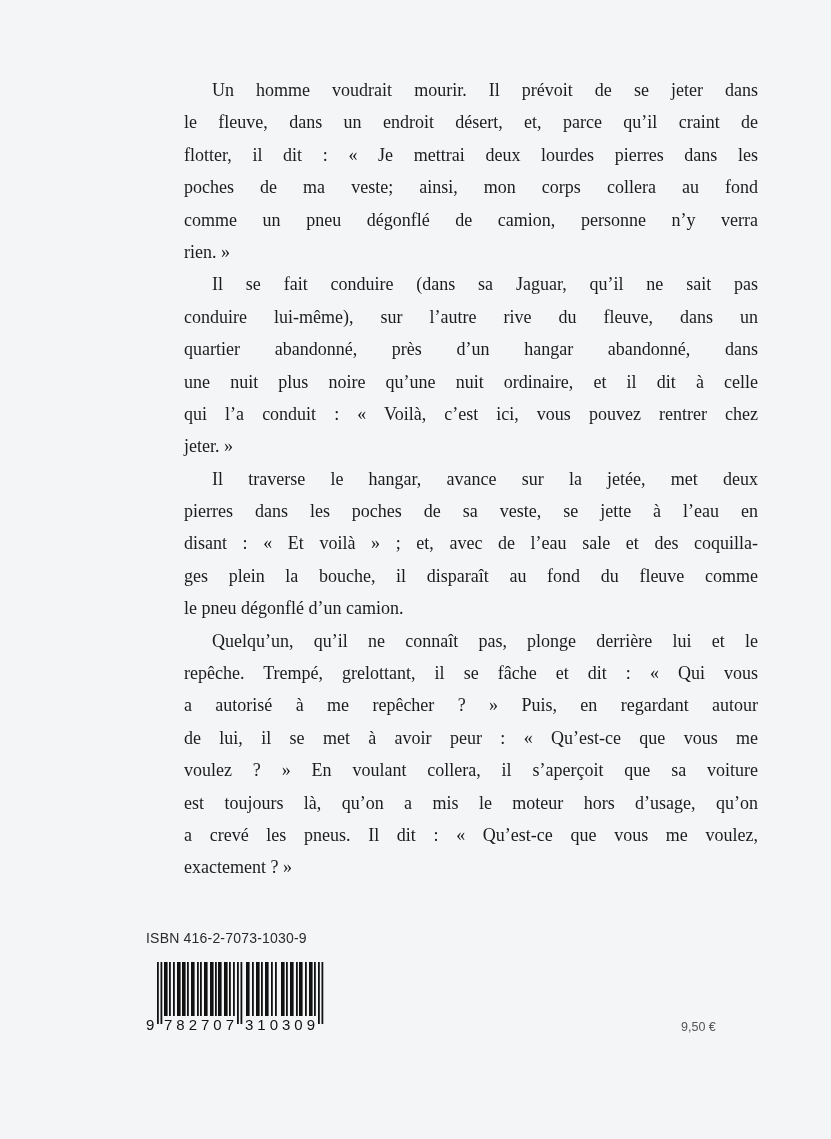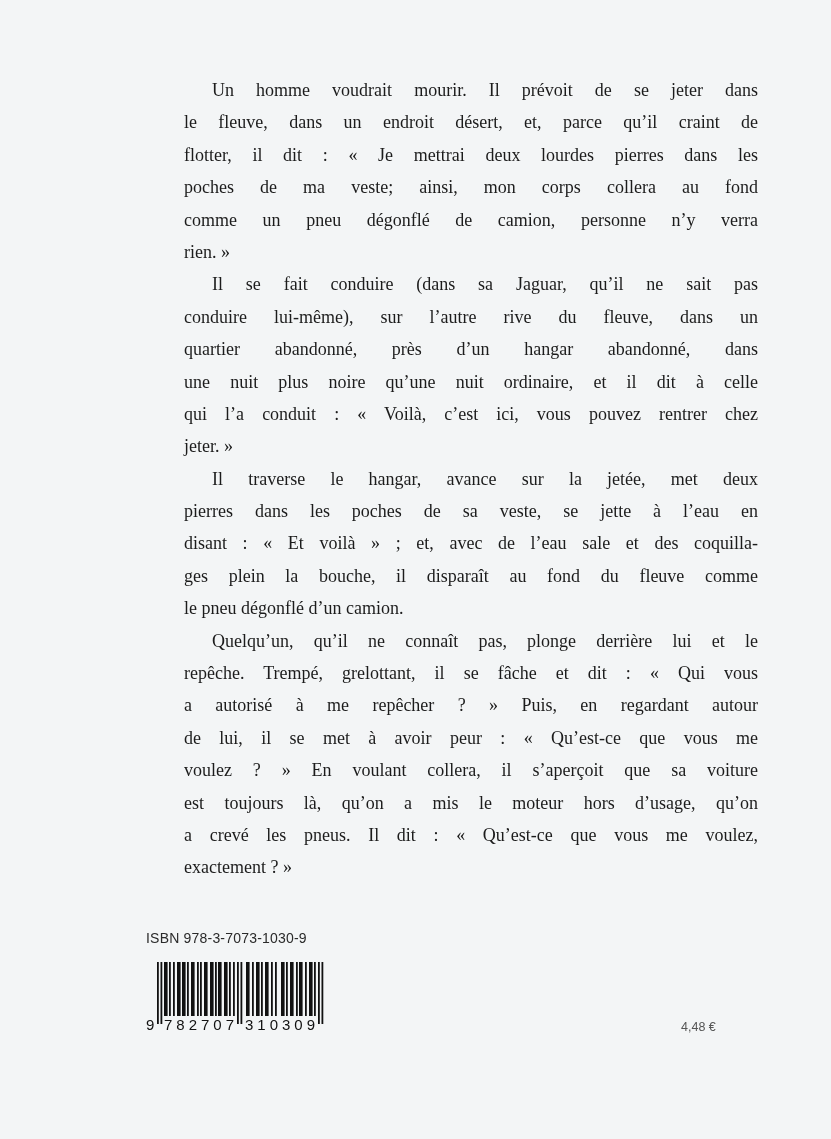--- a/index.html
+++ b/index.html
@@ -81,21 +81,21 @@
     <span class="line">repêche. Trempé, grelottant, il se fâche et dit : « Qui vous</span>
     <span class="line">a autorisé à me repêcher ? » Puis, en regardant autour</span>
     <span class="line">de lui, il se met à avoir peur : « Qu’est-ce que vous me</span>
     <span class="line">voulez ? » En voulant collera, il s’aperçoit que sa voiture</span>
     <span class="line">est toujours là, qu’on a mis le moteur hors d’usage, qu’on</span>
     <span class="line">a crevé les pneus. Il dit : « Qu’est-ce que vous me voulez,</span>
     <span class="line last">exactement ? »</span>
   </div>
 </div>
 
-<div class="isbn">ISBN 978-3-7073-1030-9</div>
+<div class="isbn">ISBN 416-2-7073-1030-9</div>
 
 <div class="barcode">
   <svg width="190" height="72" viewBox="0 0 190 72">
     <g fill="#111">
 
       <rect x="11" y="0" width="1.8" height="62"></rect>
       <rect x="14.5" y="0" width="1.8" height="62"></rect>
 
       <rect x="18" y="0" width="3.6" height="54"></rect>
       <rect x="23" y="0" width="1.8" height="54"></rect>
@@ -137,13 +137,13 @@
       <rect x="175.5" y="0" width="1.8" height="62"></rect>
     </g>
     <g font-family="Liberation Sans, DejaVu Sans, sans-serif" font-size="15" fill="#111">
       <text x="0" y="68">9</text>
       <text x="18" y="68" textLength="70" lengthAdjust="spacing">782707</text>
       <text x="99" y="68" textLength="70" lengthAdjust="spacing">310309</text>
     </g>
   </svg>
 </div>
 
-<div class="price">4,48 €</div>
+<div class="price">9,50 €</div>
 
 </body></html>

